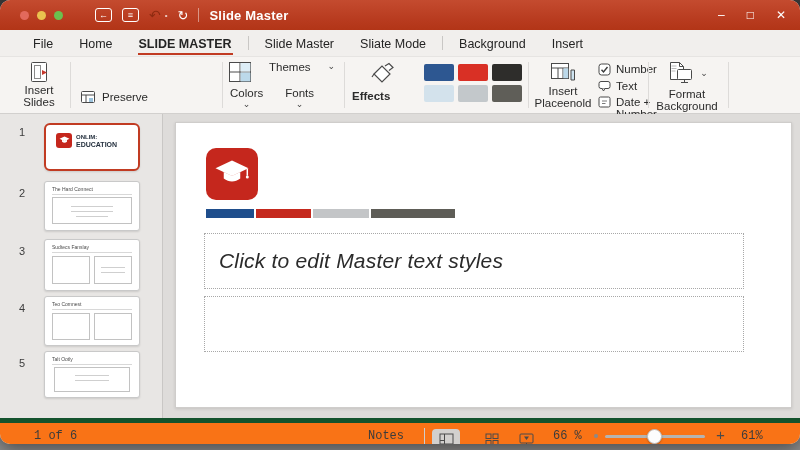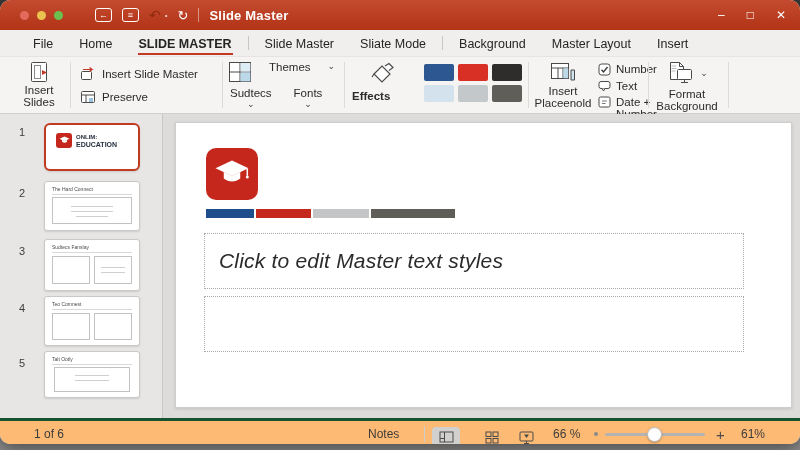--- a/index.html
+++ b/index.html
@@ -90,22 +90,22 @@
   .logotxt { color:#1e2c3c; line-height:22px; }
   .logotxt .l1 { font-size:20px; font-weight:800; letter-spacing:1.5px; }
   .logotxt .l2 { font-size:25px; font-weight:800; letter-spacing:.4px; }
   .sbar { position:absolute; left:30px; top:86px; height:9px; display:flex; gap:2px; }
   .sbar div { height:9px; }
   .phbox { position:absolute; left:28px; width:540px; height:56px;
            border:1px dotted #a8a8a8; display:flex; align-items:center; }
   .phtext { font-size:21px; color:#2b2b2b; padding-left:14px; letter-spacing:.2px;font-style:italic; }
 
   
-  .statusbar { position:relative; height:26px; background:#fdba74;
-               border-top:3px solid #14532d; font-size:12px; color:#3c3c3c; }
+  .statusbar { position:relative; height:26px; background:#f97316;
+               border-top:5px solid #14532d; font-size:12px; color:#3c3c3c;font-family:Liberation Mono, monospace; }
   .sb { position:absolute; top:0; height:26px; display:flex; align-items:center; }
   .viewbtn { width:28px; height:20px; border-radius:4px; display:flex;
              align-items:center; justify-content:center; }
   .viewbtn.sel { background:#d2d0ce; }
   .sliderdot { width:4px; height:4px; border-radius:50%; background:#8a8a8a; }
   .slidertrack { width:100px; height:3px; border-radius:2px; background:#b5b3b1; position:relative; }
   .sliderhandle { position:absolute; left:42px; top:-6px; width:15px; height:15px;
                   border-radius:50%; background:#fdfdfd; border:1px solid #bdbbb9;
                   box-shadow:0 1px 2px rgba(0,0,0,.25); }
   .plus { font-size:15px; color:#4a4a4a; }
@@ -140,47 +140,39 @@
 
   <div class="tabrow">
     <span class="tab">File</span>
     <span class="tab">Home</span>
     <span class="tab active">SLIDE MASTER</span>
     <span class="tab-sep"></span>
     <span class="tab">Slide Master</span>
     <span class="tab">Sliate Mode</span>
     <span class="tab-sep"></span>
     <span class="tab">Background</span>
-    <span class="tab">Master Layout</span>
     <span class="tab">Insert</span>
 
   </div>
 
   <div class="ribbon">
 
     <div class="g1">
       <svg width="26" height="23" viewBox="0 0 26 23" style="display:block;margin:0 auto;">
         <rect x="5.5" y="1.5" width="15" height="19" rx="1" fill="#fff" stroke="#4a4a4a"></rect>
         <rect x="8.5" y="4.5" width="6" height="13" fill="#fff" stroke="#8a8a8a"></rect>
         <path d="M16 9 l5 2.5 -5 2.5 z" fill="#c5362a"></path>
       </svg>
       <div class="two-line">
         <div>Insert</div>
         <div>Slides</div>
       </div>
     </div>
     <div class="rsep" style="left:70px;"></div>
 
-    <div class="g2row" style="left:80px; top:10px;">
-      <svg width="16" height="14" viewBox="0 0 16 14">
-        <rect x="1.5" y="4.5" width="10" height="8" rx="1" fill="#fff" stroke="#4a4a4a"></rect>
-        <path d="M3 2.5 h9 l-2.5 -2 M12 2.5 l-2.5 2" fill="none" stroke="#c5362a" stroke-width="1.2"></path>
-      </svg>
-      <span class="rlabel">Insert Slide Master</span>
-    </div>
     <div class="g2row" style="left:80px; top:33px;">
       <svg width="16" height="14" viewBox="0 0 16 14">
         <rect x="1.5" y="1.5" width="13" height="11" rx="1" fill="#fff" stroke="#4a4a4a"></rect>
         <path d="M1.5 5 h13 M6 5 v7.5" stroke="#4a4a4a" fill="none"></path>
         <rect x="9" y="8" width="4" height="4" fill="#9cc3dd"></rect>
       </svg>
       <span class="rlabel">Preserve</span>
     </div>
     <div class="rsep" style="left:222px;"></div>
 
@@ -190,21 +182,21 @@
           <rect x="1.5" y="1.5" width="21" height="19" fill="#fff" stroke="#4a4a4a"></rect>
           <path d="M12 1.5 v19 M1.5 11 h21" stroke="#4a4a4a"></path>
           <rect x="12.6" y="11.6" width="9.8" height="8.8" fill="#bcd9ea"></rect>
           <rect x="12.6" y="2.1" width="9.8" height="8.3" fill="#ddedf6"></rect>
         </svg>
         <span class="rlabel">Themes</span>
         <span class="chev">⌄</span>
       </div>
       <div style="display:flex; gap:22px; margin-top:5px; margin-left:2px;">
         <div class="stacklbl">
-          <div>Sudtecs</div>
+          <div>Colors</div>
           <div class="chev">⌄</div>
         </div>
         <div class="stacklbl">
           <div>Fonts</div>
           <div class="chev">⌄</div>
         </div>
       </div>
     </div>
     <div class="rsep" style="left:344px;"></div>
 

